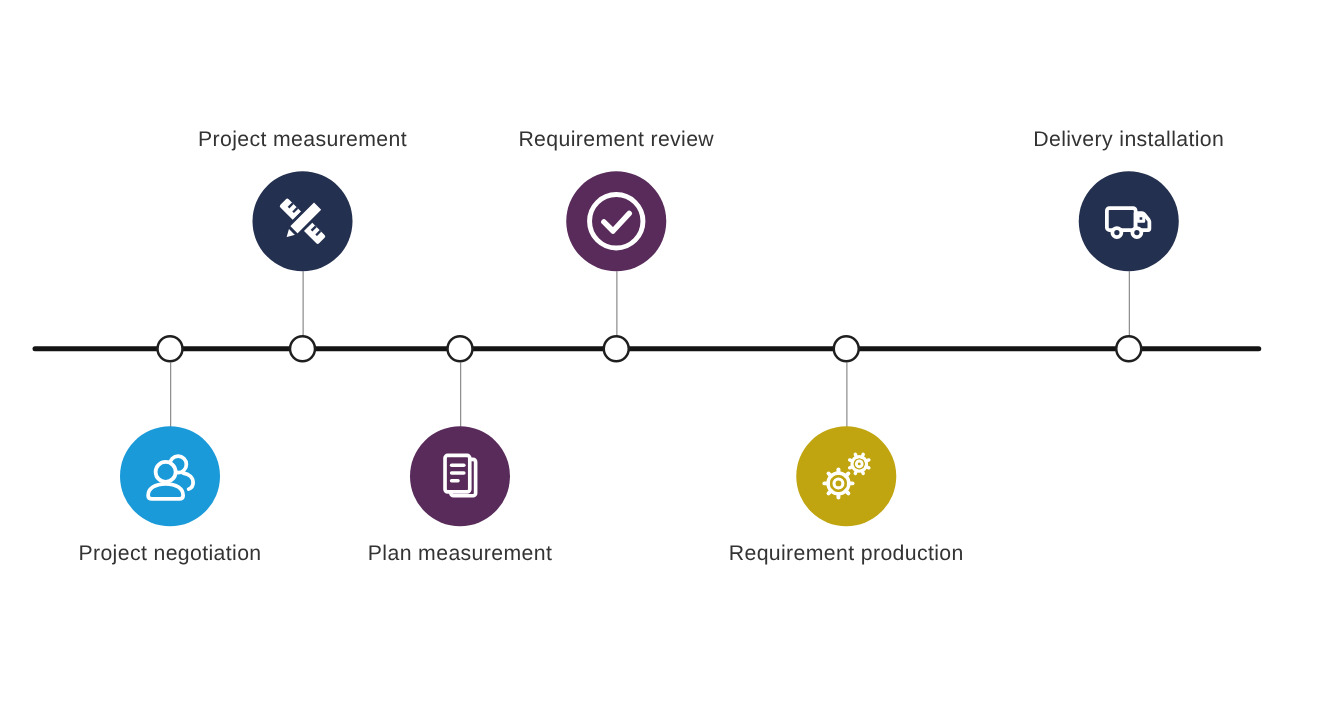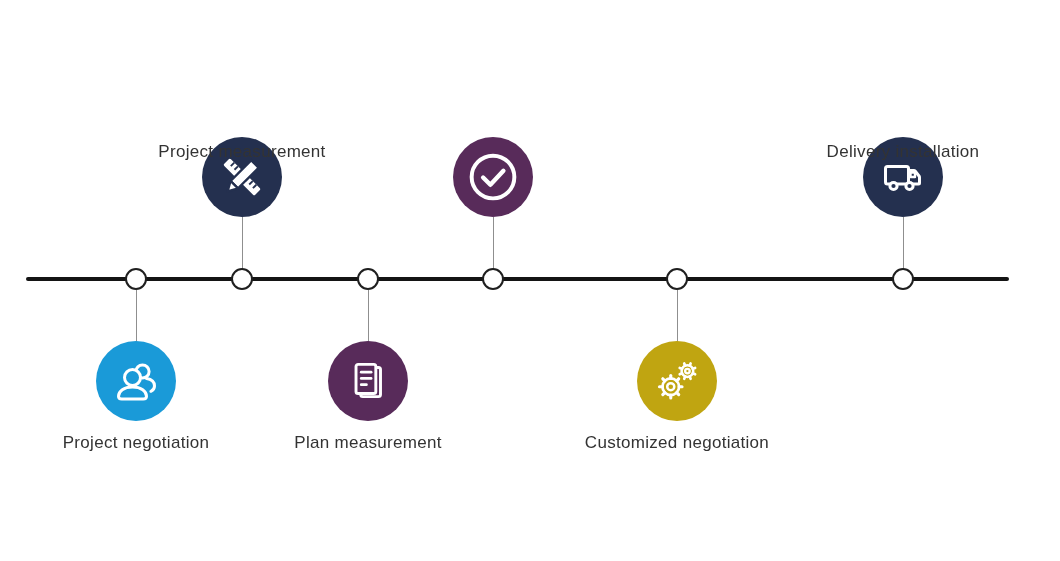--- a/index.html
+++ b/index.html
@@ -20,21 +20,21 @@
     position:absolute;left:calc(var(--x) - 40px);
     width:80px;height:80px;border-radius:50%;
     display:flex;align-items:center;justify-content:center;
   }
   .milestone.top .badge{top:137px;}
   .milestone.bottom .badge{top:341px;}
   .label{
     position:absolute;left:calc(var(--x) - 140px);width:280px;text-align:center;
     font-size:17px;line-height:22px;color:#333;letter-spacing:.3px;
   }
-  .milestone.top .label{top:101px;margin-top:40px;}
+  .milestone.top .label{top:101px;}
   .milestone.bottom .label{top:432px;}
   svg{display:block;}
 </style>
 </head>
 <body>
 
 <div class="canvas">
 
   <div class="tl-line" style="background-color: rgb(20, 20, 20); color: rgb(20, 20, 20);"></div>
 
@@ -96,20 +96,21 @@
 
   <div class="milestone top" style="--x:493px">
     <div class="connector" style="background-color: rgb(143, 143, 143); color: rgb(143, 143, 143);"></div>
     <div class="node" style="background-color: rgb(255, 255, 255); color: rgb(255, 255, 255); border-color: rgb(31, 31, 31);"></div>
     <div class="badge" style="background-color: rgb(88, 43, 90); color: rgb(88, 43, 90);">
       <svg width="50" height="50" viewBox="0 0 48 48" fill="none" stroke="#fff" stroke-linecap="round" stroke-linejoin="round">
         <circle cx="24" cy="24" r="20.5" stroke-width="3.8"></circle>
         <path d="M14.5 24.5l7 7 12.5-13.5" stroke-width="4.2"></path>
       </svg>
     </div>
+    <div class="label" style="color: rgb(51, 51, 51);">Requirement review</div>
   </div>
 
   <div class="milestone bottom" style="--x:677px">
     <div class="connector" style="background-color: rgb(143, 143, 143); color: rgb(143, 143, 143);"></div>
     <div class="node" style="background-color: rgb(255, 255, 255); color: rgb(255, 255, 255); border-color: rgb(31, 31, 31);"></div>
     <div class="badge" style="background-color: rgb(192, 165, 17); color: rgb(192, 165, 17);">
       <svg width="50" height="50" viewBox="0 0 48 48" fill="none" stroke="#fff">
         <g stroke-width="3" stroke-linecap="round">
           <line x1="26" y1="29.5" x2="28.8" y2="29.5"></line>
           <line x1="26" y1="29.5" x2="28.8" y2="29.5" transform="rotate(45 18 29.5)"></line>
@@ -129,21 +130,21 @@
           <line x1="39.6" y1="14.5" x2="42" y2="14.5" transform="rotate(157.5 34 14.5)"></line>
           <line x1="39.6" y1="14.5" x2="42" y2="14.5" transform="rotate(202.5 34 14.5)"></line>
           <line x1="39.6" y1="14.5" x2="42" y2="14.5" transform="rotate(247.5 34 14.5)"></line>
           <line x1="39.6" y1="14.5" x2="42" y2="14.5" transform="rotate(292.5 34 14.5)"></line>
           <line x1="39.6" y1="14.5" x2="42" y2="14.5" transform="rotate(337.5 34 14.5)"></line>
         </g>
         <circle cx="34" cy="14.5" r="5.6" stroke-width="2.4"></circle>
         <circle cx="34" cy="14.5" r="2.2" stroke-width="2.2"></circle>
       </svg>
     </div>
-    <div class="label" style="color: rgb(51, 51, 51);">Customized negotiation</div>
+    <div class="label" style="color: rgb(51, 51, 51);">Requirement production</div>
   </div>
 
   <div class="milestone top" style="--x:903px">
     <div class="connector" style="background-color: rgb(143, 143, 143); color: rgb(143, 143, 143);"></div>
     <div class="node" style="background-color: rgb(255, 255, 255); color: rgb(255, 255, 255); border-color: rgb(31, 31, 31);"></div>
     <div class="badge" style="background-color: rgb(36, 48, 79); color: rgb(36, 48, 79);">
       <svg width="48" height="48" viewBox="0 0 48 48" fill="none" stroke="#fff" stroke-width="3" stroke-linejoin="round" stroke-linecap="round">
         <rect x="6.5" y="13.5" width="23" height="17.5" rx="2"></rect>
         <path d="M29.5 17.5h5.2c.6 0 1.2.3 1.6.8l3.7 4.7c.3.4.5.9.5 1.4V30c0 .6-.4 1-1 1h-10z" fill="currentColor"></path>
         <rect x="31.5" y="19.5" width="4.5" height="4.5" stroke-width="2.4"></rect>

